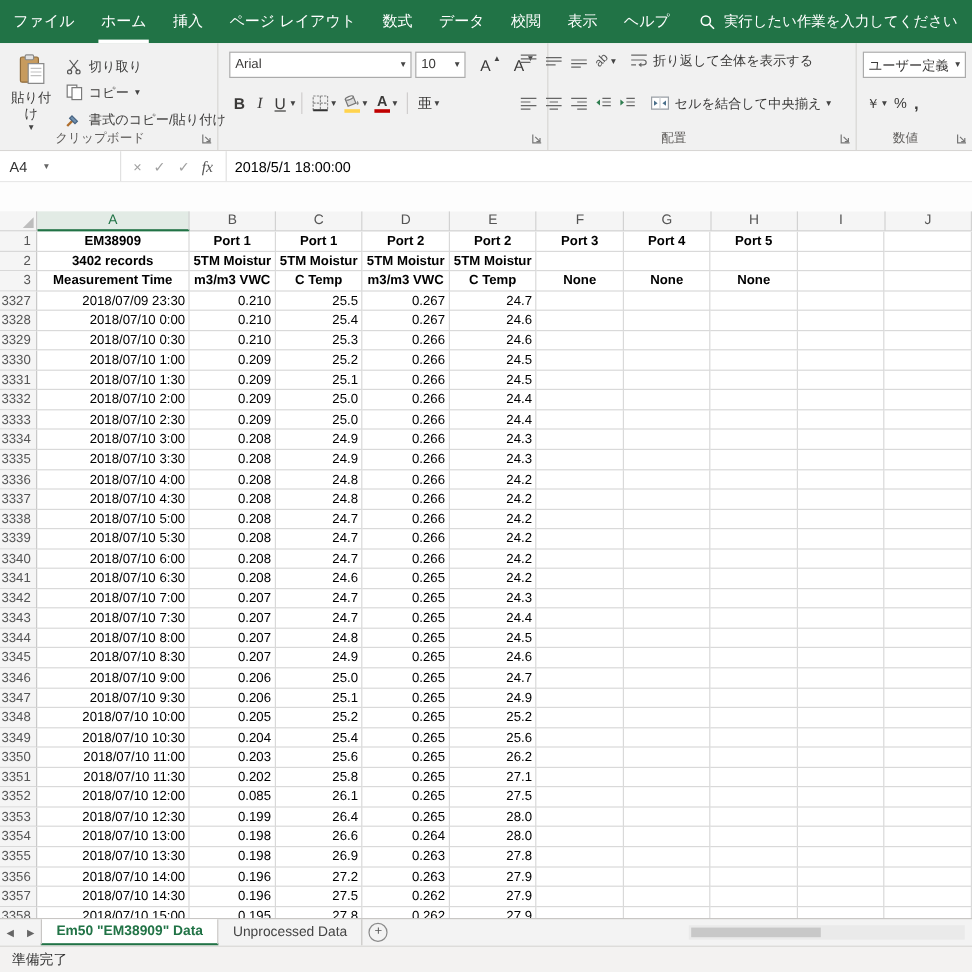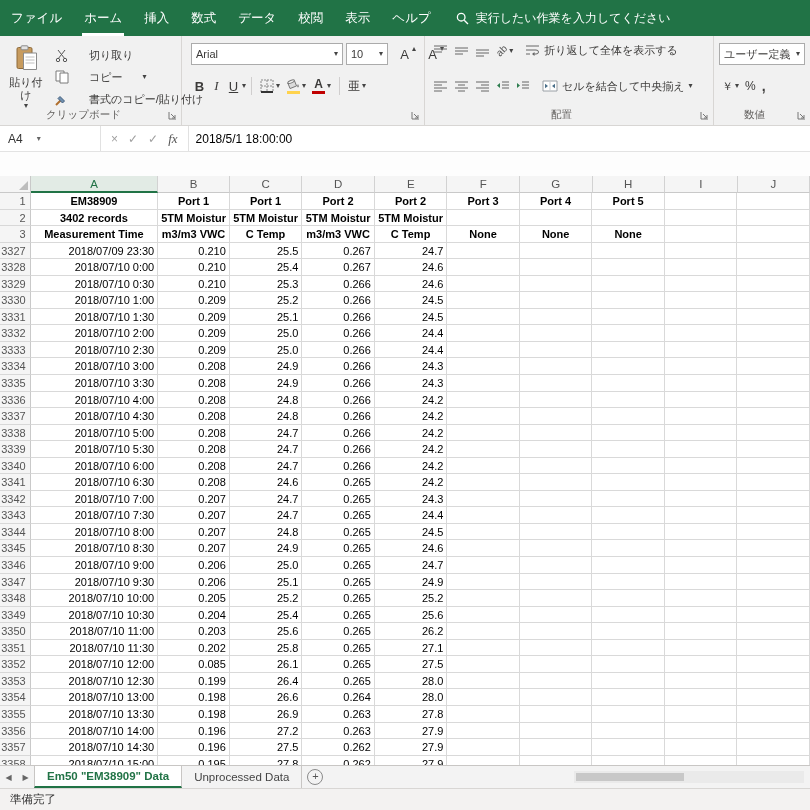--- a/index.html
+++ b/index.html
@@ -11,30 +11,30 @@
   .tabs{display:flex;align-items:stretch;}
   .rtab{display:flex;align-items:center;padding:0 11px;font-size:12.5px;position:relative;white-space:nowrap;cursor:default;}
   .rtab.active::after{content:"";position:absolute;left:9px;right:9px;bottom:0;height:3px;background:#fff;}
   .tellme{display:flex;align-items:center;gap:7px;margin-left:14px;font-size:12px;color:#fff;white-space:nowrap;}
 
   
   .ribbon{position:absolute;top:36px;left:0;right:0;height:90px;background:#f1f1f1;border-bottom:1px solid #d8d6d4;box-sizing:border-box;font-size:11px;color:#3b3a39;}
   .rgroup{position:absolute;top:0;bottom:0;}
   .rgroup.bord{border-right:1px solid #d8d6d4;}
   .g-clip{left:0;width:181px;}
-  .g-font{left:181px;width:243px;}
+  .g-font{left:181px;width:243px;padding-left:32px;}
   .g-align{left:424px;width:289px;}
   .g-num{left:713px;width:97px;}
   .glabel{position:absolute;bottom:3px;left:0;right:14px;text-align:center;font-size:10.5px;color:#605e5c;white-space:nowrap;}
   .launcher{position:absolute;right:3px;bottom:4px;width:11px;height:11px;display:flex;align-items:center;justify-content:center;}
   .bigbtn{position:absolute;left:4px;top:4px;width:44px;height:80px;display:flex;flex-direction:column;align-items:center;padding-top:5px;box-sizing:border-box;}
   .biglbl{width:40px;text-align:center;line-height:13px;margin-top:5px;}
   .mini{font-size:8px;color:#444;line-height:8px;}
   .clipcol{position:absolute;left:54px;top:8px;}
-  .sbtn{display:flex;align-items:center;height:22px;gap:20px;white-space:nowrap;}
+  .sbtn{display:flex;align-items:center;height:22px;gap:5px;white-space:nowrap;}
   .ic{display:inline-flex;width:15px;justify-content:center;}
   .fr1{position:absolute;left:10px;top:7px;display:flex;align-items:center;}
   .fr2{position:absolute;left:10px;top:38px;display:flex;align-items:center;height:24px;}
   .combo{background:#fff;border:1px solid #ababab;height:22px;display:flex;align-items:center;padding:0 4px;box-sizing:border-box;}
   .combo .cc{margin-left:auto;padding-left:4px;}
   .fontname{width:152px;}
   .fontsize{width:42px;margin-left:3px;}
   .azoom{margin-left:5px;width:23px;text-align:center;font-size:13px;position:relative;}
   .azoom .mini{position:absolute;top:-2px;right:0;}
   .tbtn{width:17px;text-align:center;font-size:13px;}
@@ -96,20 +96,21 @@
 </head>
 <body>
 
 <div class="app">
 
   <div class="tabbar">
     <div class="tabs" id="ribbon-tabs">
         <div class="rtab">ファイル</div>
         <div class="rtab active">ホーム</div>
         <div class="rtab">挿入</div>
+        <div class="rtab">ページ レイアウト</div>
         <div class="rtab">数式</div>
         <div class="rtab">データ</div>
         <div class="rtab">校閲</div>
         <div class="rtab">表示</div>
         <div class="rtab">ヘルプ</div>
       </div>
     <div class="tellme">
       <svg width="13" height="13" viewBox="0 0 13 13">
         <circle cx="5.2" cy="5.2" r="3.8" fill="none" stroke="#ffffff" stroke-width="1.3"></circle>
         <line x1="8.2" y1="8.2" x2="12" y2="12" stroke="#ffffff" stroke-width="1.3"></line>

